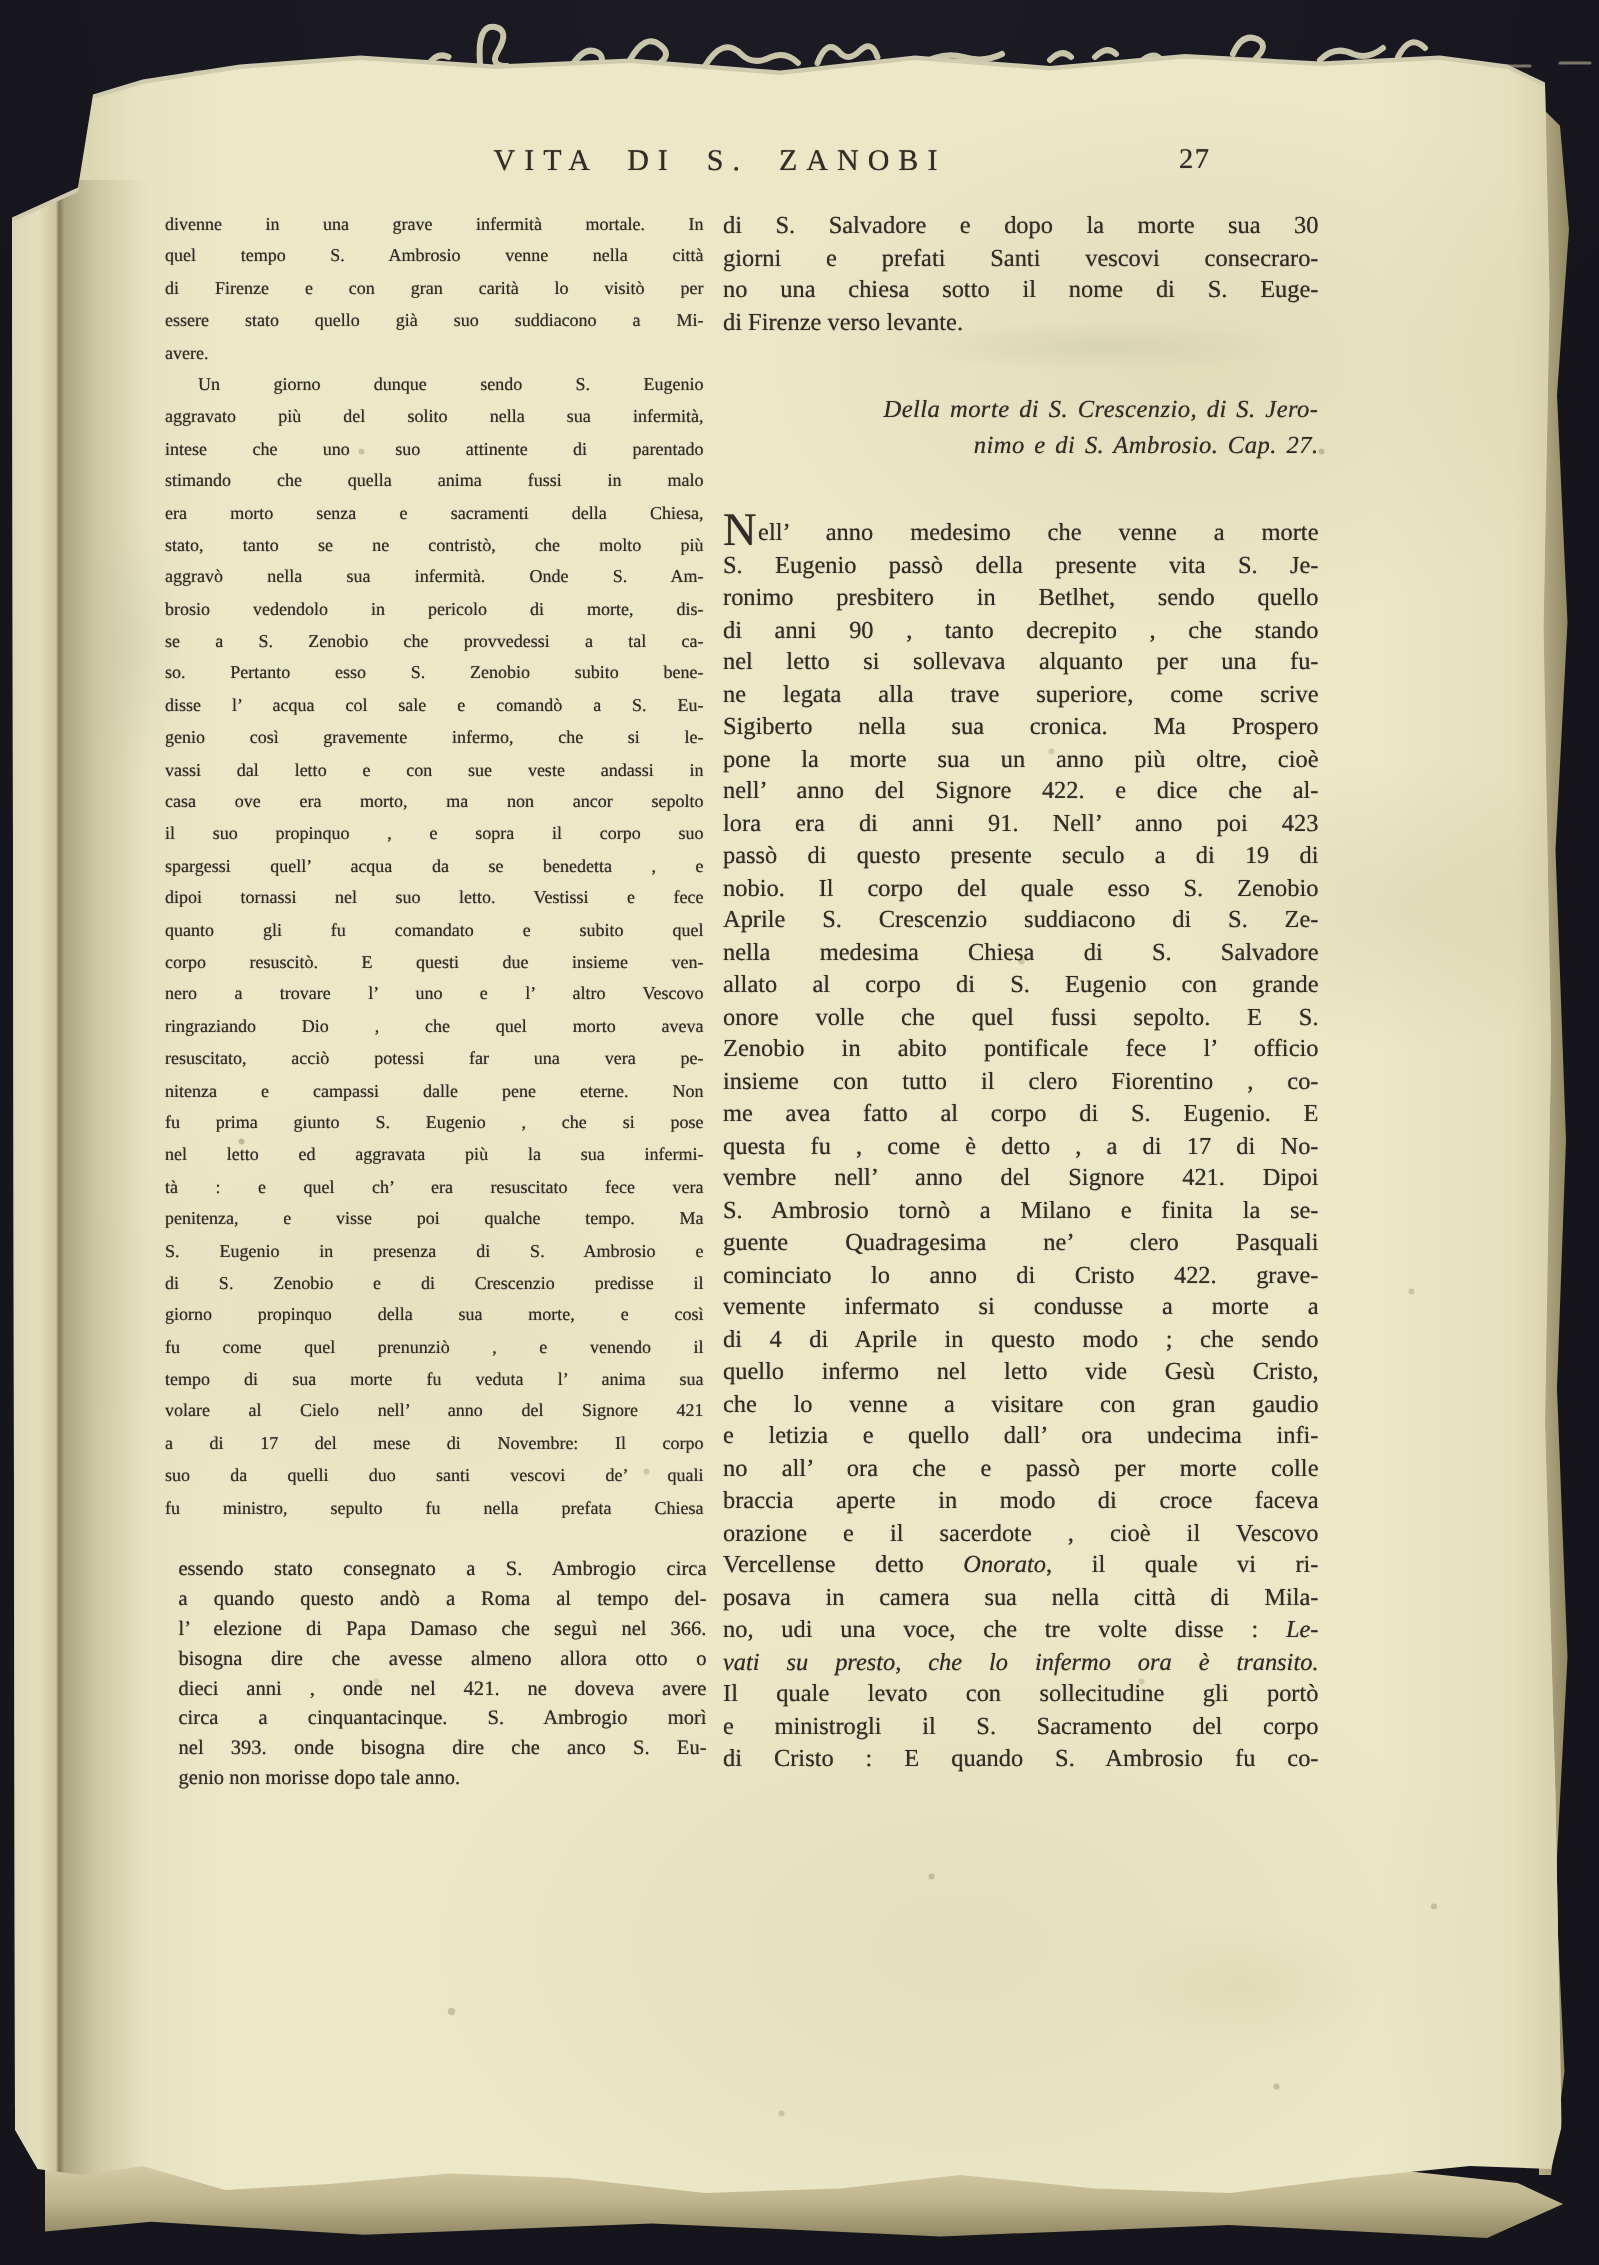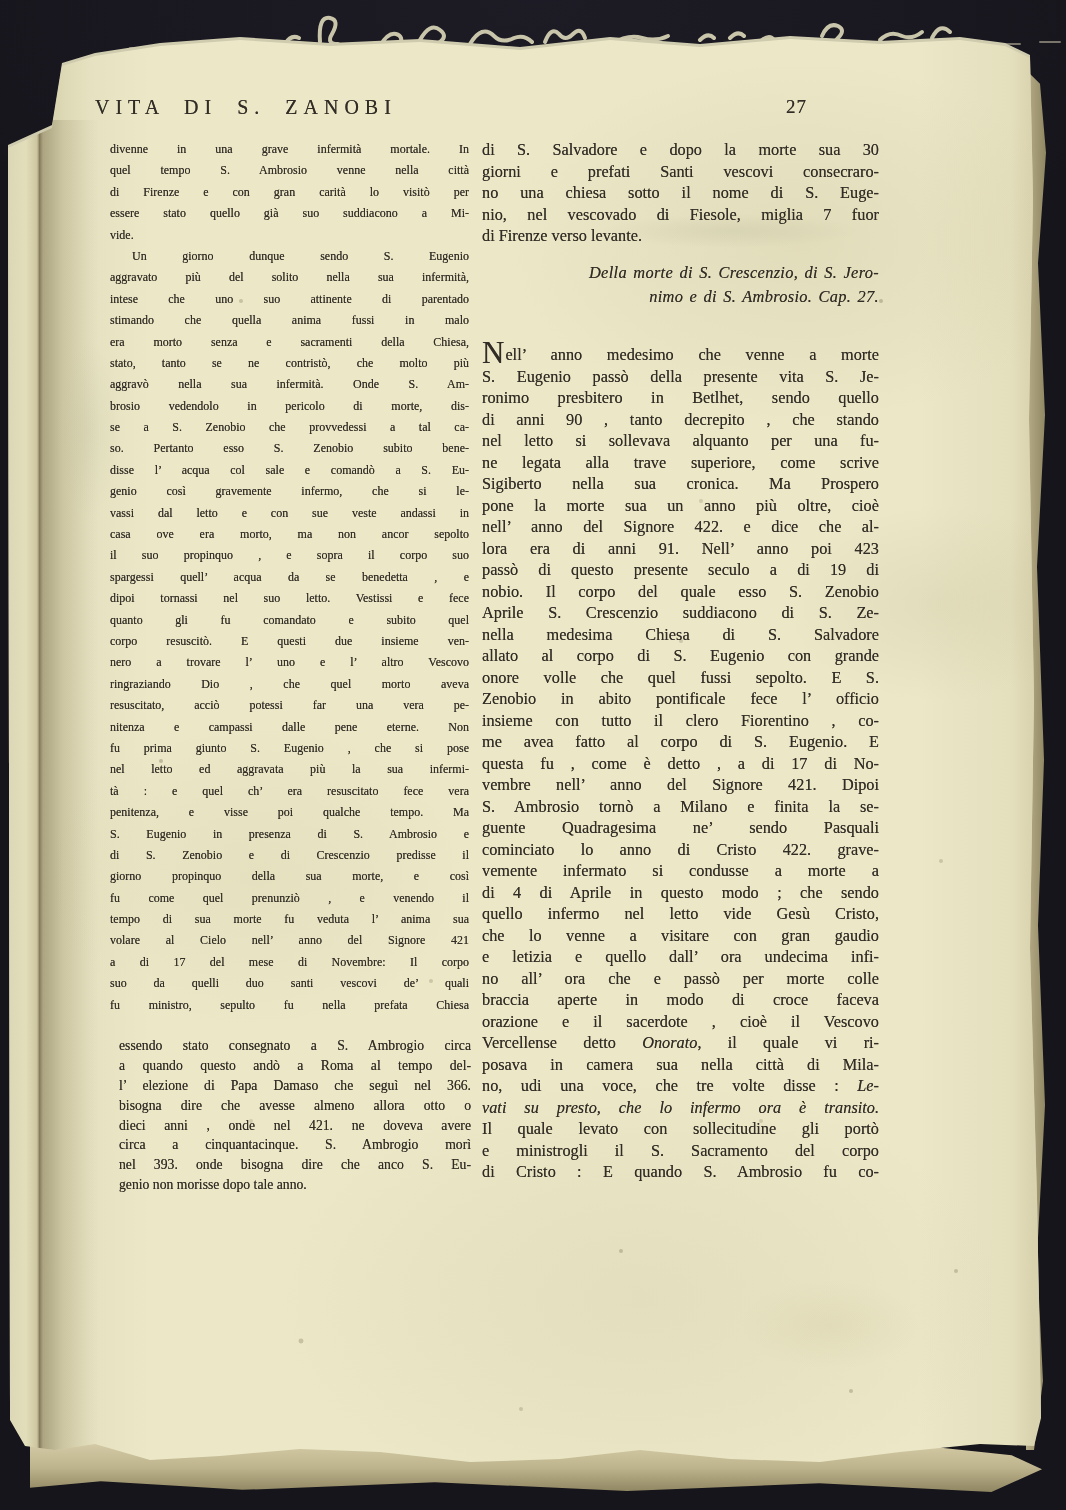--- a/index.html
+++ b/index.html
@@ -41,21 +41,21 @@
   #specks{position:absolute;left:0;top:0;width:2px;height:2px;border-radius:50%;
     box-shadow:240px 300px 0 1px rgba(110,100,70,.28),700px 500px 0 1px rgba(110,100,70,.22),
       160px 760px 0 1px rgba(90,82,58,.3),430px 980px 0 1px rgba(110,100,70,.25),
       620px 1250px 0 1px rgba(110,100,70,.3),880px 300px 0 1px rgba(90,82,58,.28),
       940px 860px 0 1px rgba(110,100,70,.25),760px 1120px 0 1px rgba(110,100,70,.22),
       300px 1340px 0 1.5px rgba(120,108,75,.3),520px 1408px 0 1px rgba(110,100,70,.25),
       680px 640px 0 1px rgba(90,82,58,.22),850px 1390px 0 1px rgba(110,100,70,.3),
       250px 1120px 0 1px rgba(110,100,70,.2),955px 1270px 0 1px rgba(90,82,58,.26);}
   
   .ink{color:#312d26;text-shadow:0 0 .6px rgba(45,40,30,.7);}
-  #header-title{position:absolute;left:95px;top:96px;width:770px;text-align:left;
+  #header-title{position:absolute;left:95px;top:96px;width:770px;text-align:center;
     font-size:20px;letter-spacing:6px;word-spacing:9px;}
   #page-number{position:absolute;left:786px;top:96px;font-size:19px;letter-spacing:1px;}
   .col{position:absolute;text-rendering:optimizeLegibility;}
   #col-left{left:110px;top:139px;width:359px;font-size:12px;}
   #col-left .line{line-height:21.4px;height:21.4px;}
   #col-right-top{left:482px;top:139px;width:397px;font-size:16.3px;}
   #col-right-main{left:482px;top:344px;width:397px;font-size:16.3px;}
   #col-right-top .line,#col-right-main .line{line-height:21.5px;height:21.5px;}
   #chapter-heading{left:482px;top:261px;width:397px;font-style:italic;font-size:16.4px;}
   #chapter-heading .head-line{line-height:23.5px;text-align:right;letter-spacing:.3px;word-spacing:2px;}
@@ -101,21 +101,21 @@
     <div class="smudge" style="left:740px;top:1280px;width:180px;height:90px;background:radial-gradient(closest-side,rgba(170,150,100,.10),transparent);"></div>
 
     <div id="header-title" class="ink">VITA DI S. ZANOBI</div>
     <div id="page-number" class="ink">27</div>
 
     <div id="col-left" class="col ink">
         <div class="line"><span>divenne in una grave infermità mortale. In</span></div>
         <div class="line"><span>quel tempo S. Ambrosio venne nella città</span></div>
         <div class="line"><span>di Firenze e con gran carità lo visitò per</span></div>
         <div class="line"><span>essere stato quello già suo suddiacono a Mi-</span></div>
-        <div class="line no-just"><span>vide.</span></div>
+        <div class="line no-just"><span>avere.</span></div>
         <div class="line ind"><span>Un giorno dunque sendo S. Eugenio</span></div>
         <div class="line"><span>aggravato più del solito nella sua infermità,</span></div>
         <div class="line"><span>intese che uno suo attinente di parentado</span></div>
         <div class="line"><span>stimando che quella anima fussi in malo</span></div>
         <div class="line"><span>era morto senza e sacramenti della Chiesa,</span></div>
         <div class="line"><span>stato, tanto se ne contristò, che molto più</span></div>
         <div class="line"><span>aggravò nella sua infermità. Onde S. Am-</span></div>
         <div class="line"><span>brosio vedendolo in pericolo di morte, dis-</span></div>
         <div class="line"><span>se a S. Zenobio che provvedessi a tal ca-</span></div>
         <div class="line"><span>so. Pertanto esso S. Zenobio subito bene-</span></div>
@@ -154,21 +154,20 @@
         <div class="line"><span>dieci anni , onde nel 421. ne doveva avere</span></div>
         <div class="line"><span>circa a cinquantacinque. S. Ambrogio morì</span></div>
         <div class="line"><span>nel 393. onde bisogna dire che anco S. Eu-</span></div>
         <div class="line no-just"><span>genio non morisse dopo tale anno.</span></div>
       </div>
 
     <div id="col-right-top" class="col ink">
         <div class="line"><span>di S. Salvadore e dopo la morte sua 30</span></div>
         <div class="line"><span>giorni e prefati Santi vescovi consecraro-</span></div>
         <div class="line"><span>no una chiesa sotto il nome di S. Euge-</span></div>
-        <div class="line"><span>nio, nel vescovado di Fiesole, miglia 7 fuor</span></div>
         <div class="line no-just"><span>di Firenze verso levante.</span></div>
       </div>
     <div id="chapter-heading" class="col ink">
         <div class="head-line">Della morte di S. Crescenzio, di S. Jero-</div>
         <div class="head-line">nimo e di S. Ambrosio. Cap. 27.</div>
       </div>
     <div id="col-right-main" class="col ink">
         <div class="line"><span class="initial">N</span><span>ell’ anno medesimo che venne a morte</span></div>
         <div class="line"><span>S. Eugenio passò della presente vita S. Je-</span></div>
         <div class="line"><span>ronimo presbitero in Betlhet, sendo quello</span></div>
@@ -184,21 +183,21 @@
         <div class="line"><span>Aprile S. Crescenzio suddiacono di S. Ze-</span></div>
         <div class="line"><span>nella medesima Chiesa di S. Salvadore</span></div>
         <div class="line"><span>allato al corpo di S. Eugenio con grande</span></div>
         <div class="line"><span>onore volle che quel fussi sepolto. E S.</span></div>
         <div class="line"><span>Zenobio in abito pontificale fece l’ officio</span></div>
         <div class="line"><span>insieme con tutto il clero Fiorentino , co-</span></div>
         <div class="line"><span>me avea fatto al corpo di S. Eugenio. E</span></div>
         <div class="line"><span>questa fu , come è detto , a di 17 di No-</span></div>
         <div class="line"><span>vembre nell’ anno del Signore 421. Dipoi</span></div>
         <div class="line"><span>S. Ambrosio tornò a Milano e finita la se-</span></div>
-        <div class="line"><span>guente Quadragesima ne’ sendo Pasquali</span></div>
+        <div class="line"><span>guente Quadragesima ne’ clero Pasquali</span></div>
         <div class="line"><span>cominciato lo anno di Cristo 422. grave-</span></div>
         <div class="line"><span>vemente infermato si condusse a morte a</span></div>
         <div class="line"><span>di 4 di Aprile in questo modo ; che sendo</span></div>
         <div class="line"><span>quello infermo nel letto vide Gesù Cristo,</span></div>
         <div class="line"><span>che lo venne a visitare con gran gaudio</span></div>
         <div class="line"><span>e letizia e quello dall’ ora undecima infi-</span></div>
         <div class="line"><span>no all’ ora che e passò per morte colle</span></div>
         <div class="line"><span>braccia aperte in modo di croce faceva</span></div>
         <div class="line"><span>orazione e il sacerdote , cioè il Vescovo</span></div>
         <div class="line"><span>Vercellense detto </span><i>Onorato</i><span>, il quale vi ri-</span></div>

